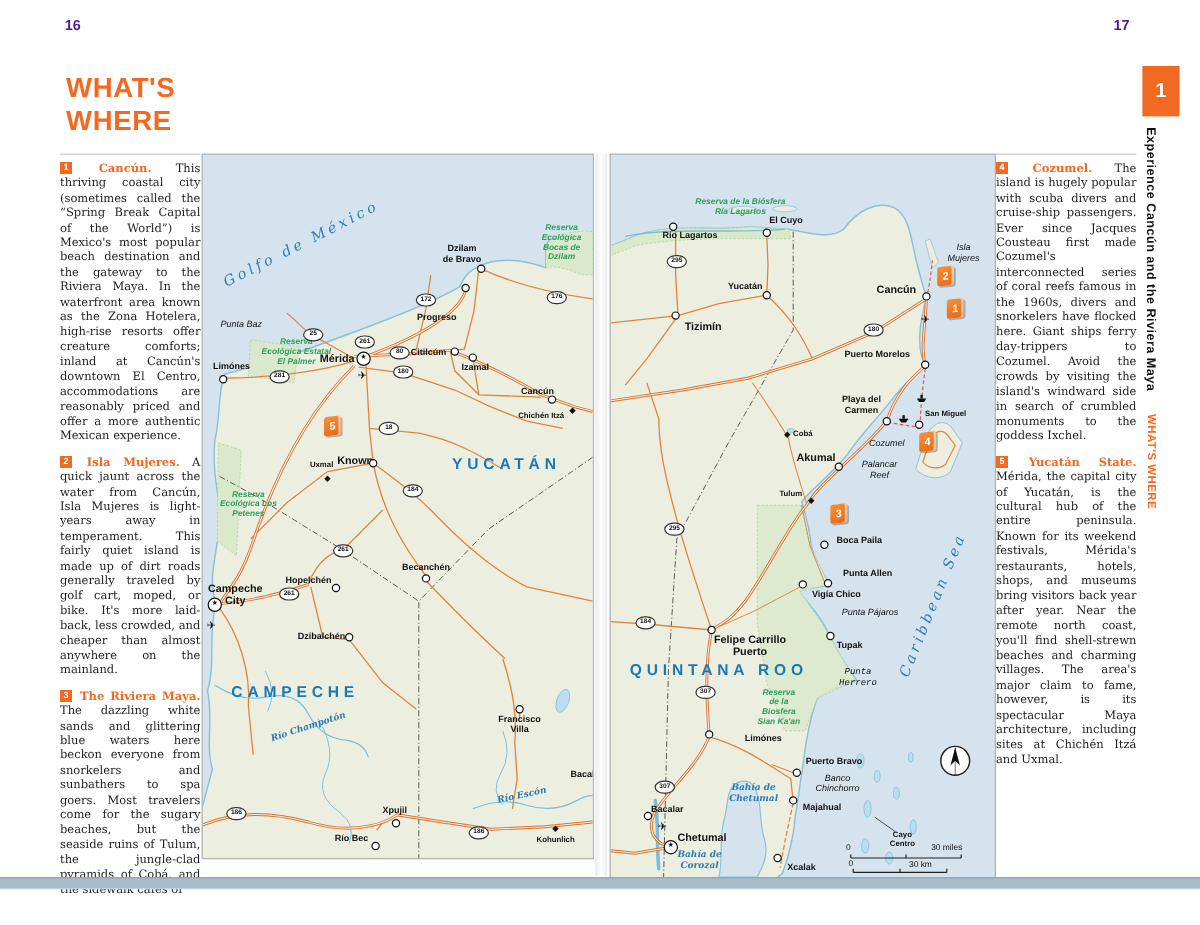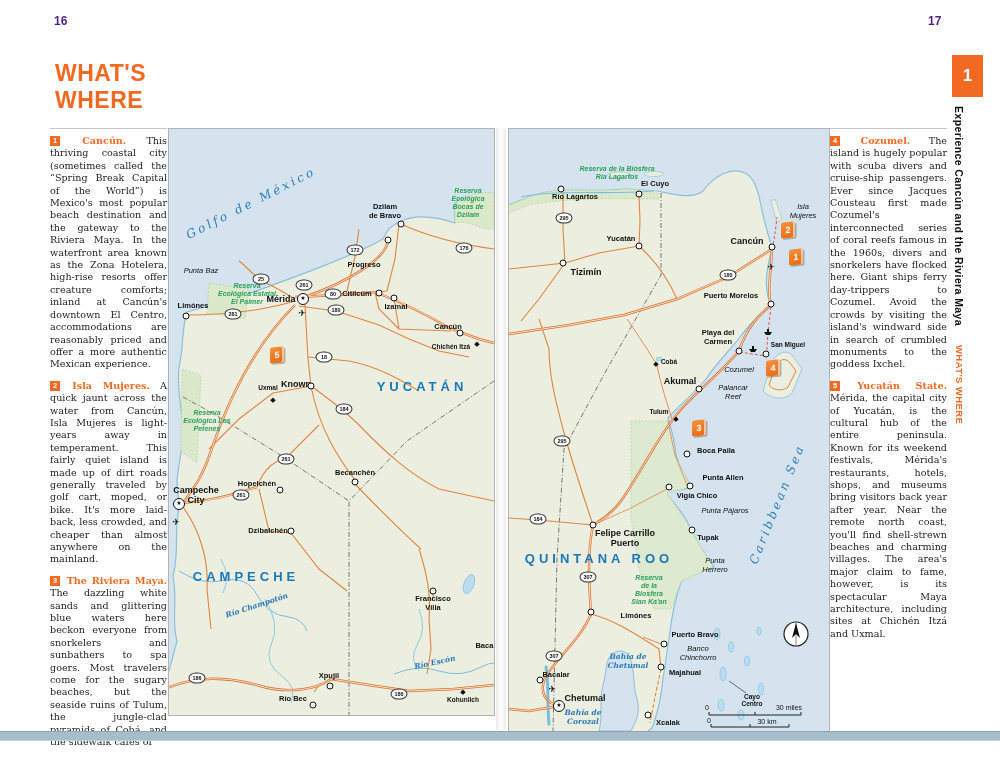--- a/index.html
+++ b/index.html
@@ -313,21 +313,21 @@
       <span class="ml small" style="left: 160px; top: 233px;">Cobá</span>
       <span class="ml townlg" style="left: 171px; top: 252px;">Akumal</span>
       <span class="ml small" style="left: 150px; top: 283px;">Tulum</span>
       <span class="ml town" style="left: 207px; top: 322px;">Boca Paila</span>
       <span class="ml town" style="left: 214px; top: 349px;">Punta Allen</span>
       <span class="ml town" style="left: 188px; top: 367px;">Vigía Chico</span>
       <span class="ml point" style="left: 216px; top: 382px;">Punta Pájaros</span>
       <span class="ml town" style="left: 199px; top: 409px;">Tupak</span>
       <span class="ml townlg" style="left: 116px; top: 409px;">Felipe Carrillo
 Puerto</span>
-      <span class="ml point" style="left: 206px; top: 436px;">Punta
+      <span class="ml point" style="left: 206px; top: 436px; font-family: Liberation Mono, monospace;">Punta
 Herrero</span>
       <span class="ml state" style="left: 90px; top: 429px;">QUINTANA ROO</span>
       <span class="ml reserve" style="left: 140px; top: 461px;">Reserva
 de la
 Biosfera
 Sian Ka'an</span>
       <span class="ml town" style="left: 107px; top: 487px; margin-left: 20px;">Limónes</span>
       <span class="ml town" style="left: 186px; top: 506px;">Puerto Bravo</span>
       <span class="ml point" style="left: 189px; top: 524px;">Banco
 Chinchorro</span>

